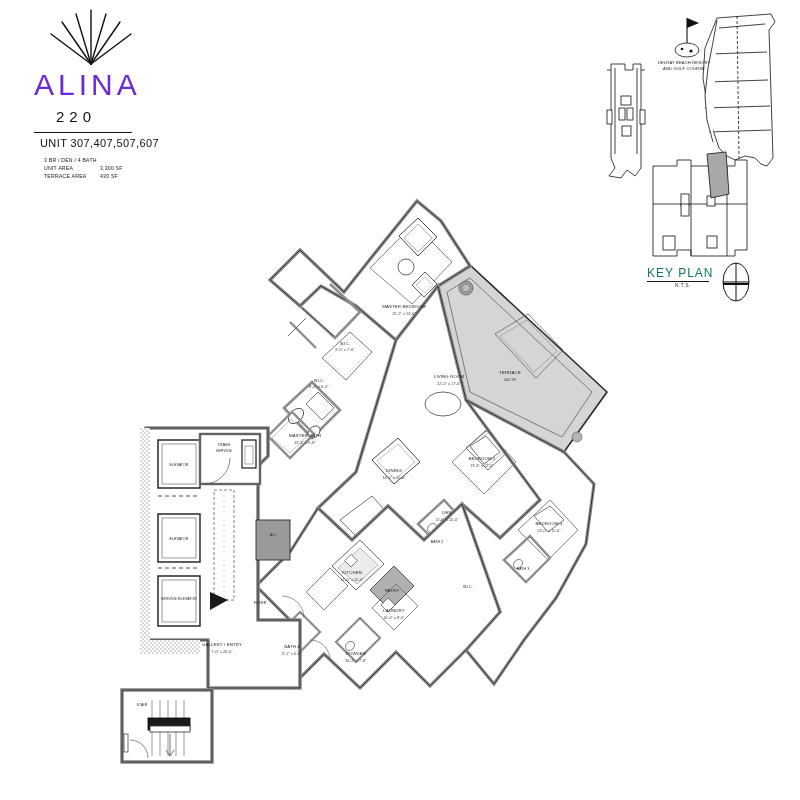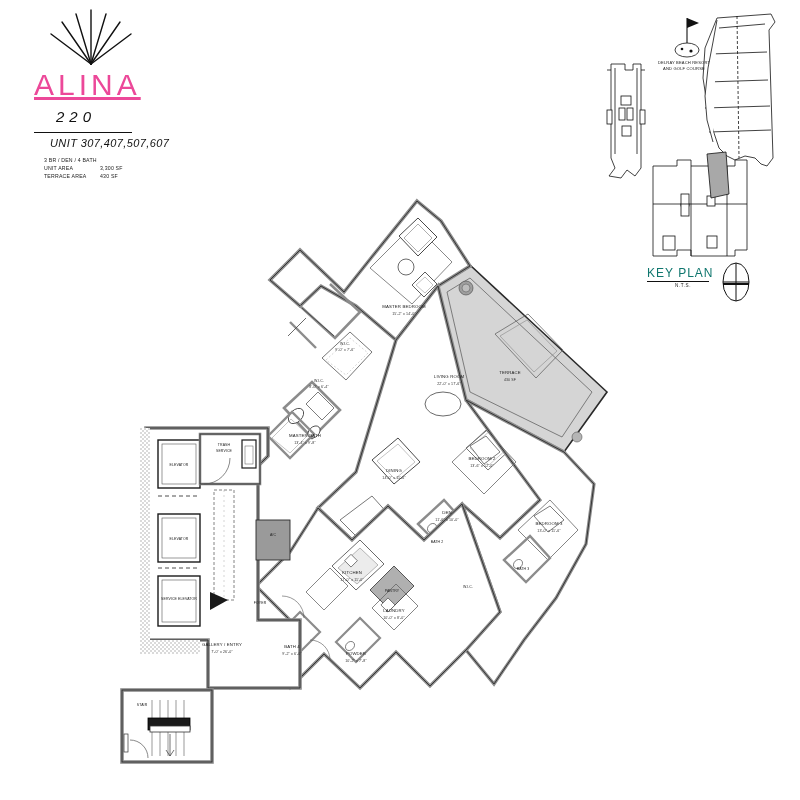--- a/index.html
+++ b/index.html
@@ -28,47 +28,44 @@
     height: 58px;
     margin-left: 6px;
     position: relative;
   }
   #logo-mark svg { display: block; }
   #brand-name {
     font-family: "Liberation Sans", sans-serif;
     font-size: 30px;
     letter-spacing: 4px;
     font-weight: 400;
-    color: #ec4899;
+    color: #6d28d9;
     margin-top: 2px;
     margin-left: 4px;
-    text-decoration: underline;
   }
   #brand-number {
     font-family: "Liberation Sans", sans-serif;
     font-size: 15px;
     letter-spacing: 5px;
     color: #111111;
     margin-top: 6px;
     margin-left: 26px;
-    font-style: italic;
   }
   #unit-rule {
     width: 98px;
     height: 1px;
     background: #111;
     margin: 7px 0 4px 4px;
   }
   #unit-numbers {
     font-size: 11px;
     letter-spacing: 0.4px;
     color: #111;
-    margin-left: 20px;
+    margin-left: 10px;
     white-space: nowrap;
-    font-style: italic;
   }
   #spec-list {
     margin-top: 7px;
     margin-left: 14px;
     font-size: 5.2px;
     line-height: 8.2px;
     letter-spacing: 0.2px;
     color: #222;
   }
   .spec-row { display: flex; white-space: nowrap; }

